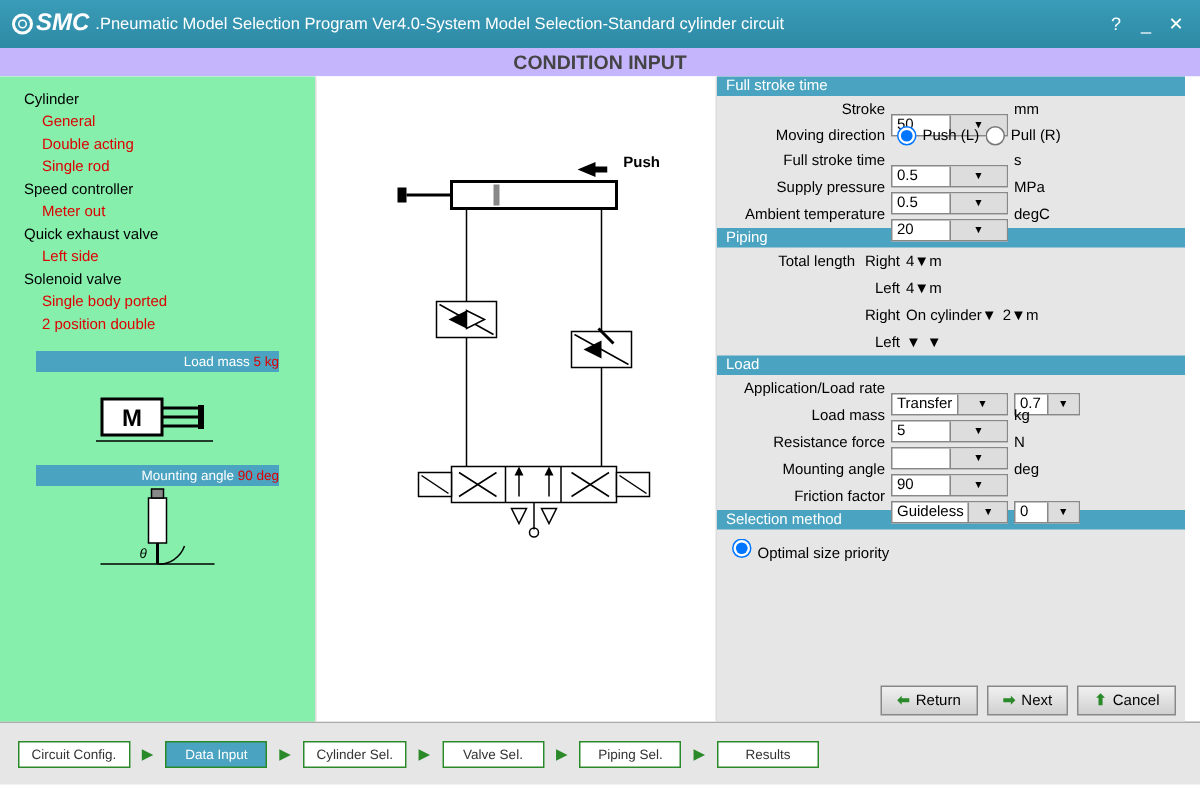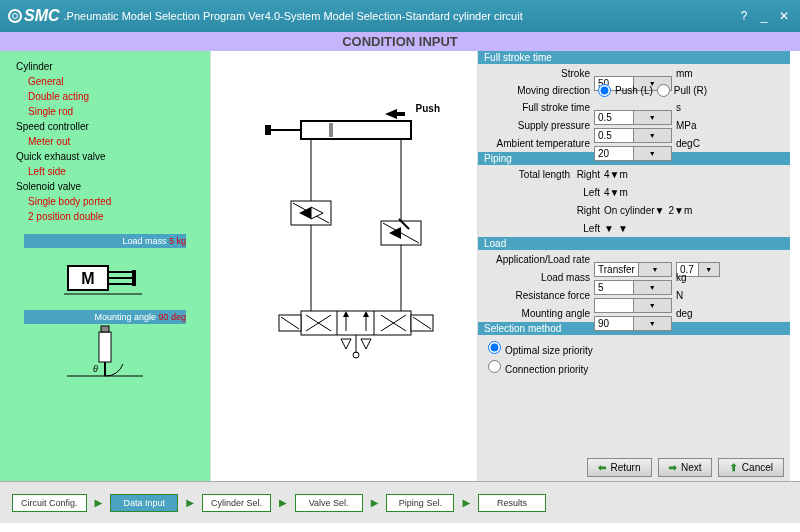--- a/index.html
+++ b/index.html
@@ -263,25 +263,35 @@
       <span class="unit">N</span>
     </div>
     <div class="form-row">
       <span class="lbl">Mounting angle</span>
       <div class="dd w1">
           <span>90</span>
           <span class="arr">▼</span>
         </div>
       <span class="unit">deg</span>
     </div>
+    <div class="form-row">
+      <span class="lbl">Friction factor</span>
+      <div class="dd w1">
+          <span>Guideless</span>
+          <span class="arr">▼</span>
+        </div>
+      <div class="dd w2" style="margin-left:4px">
+          <span>0</span>
+          <span class="arr">▼</span>
+        </div>
+    </div>
 
     <div class="sec-hdr">Selection method</div>
     <div class="sel-method">
       <label><input type="radio" name="sm" checked="" style=""><span>Optimal size priority</span></label>
-      <label><input type="radio" name="sm" style=""><span>Connection priority</span></label>
     </div>
 
     <div class="btn-row">
       <div class="btn">
           <span class="ico">⬅</span>
           <span>Return</span>
         </div>
       <div class="btn">
           <span class="ico">➡</span>
           <span>Next</span>

